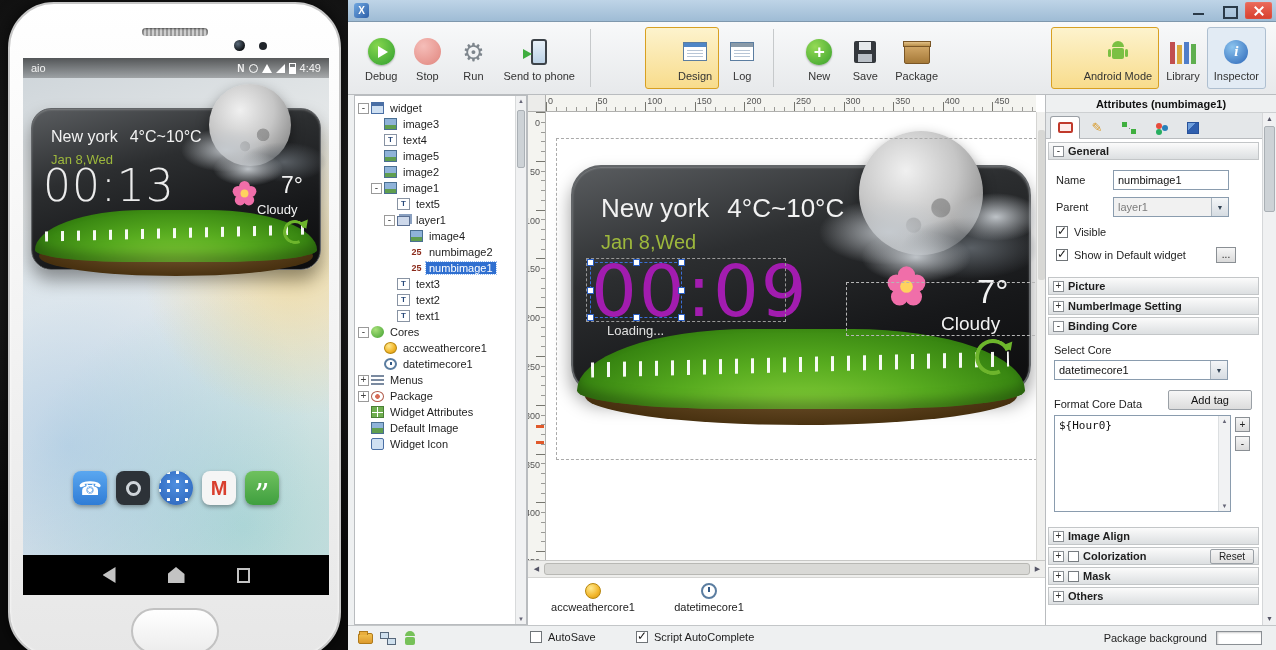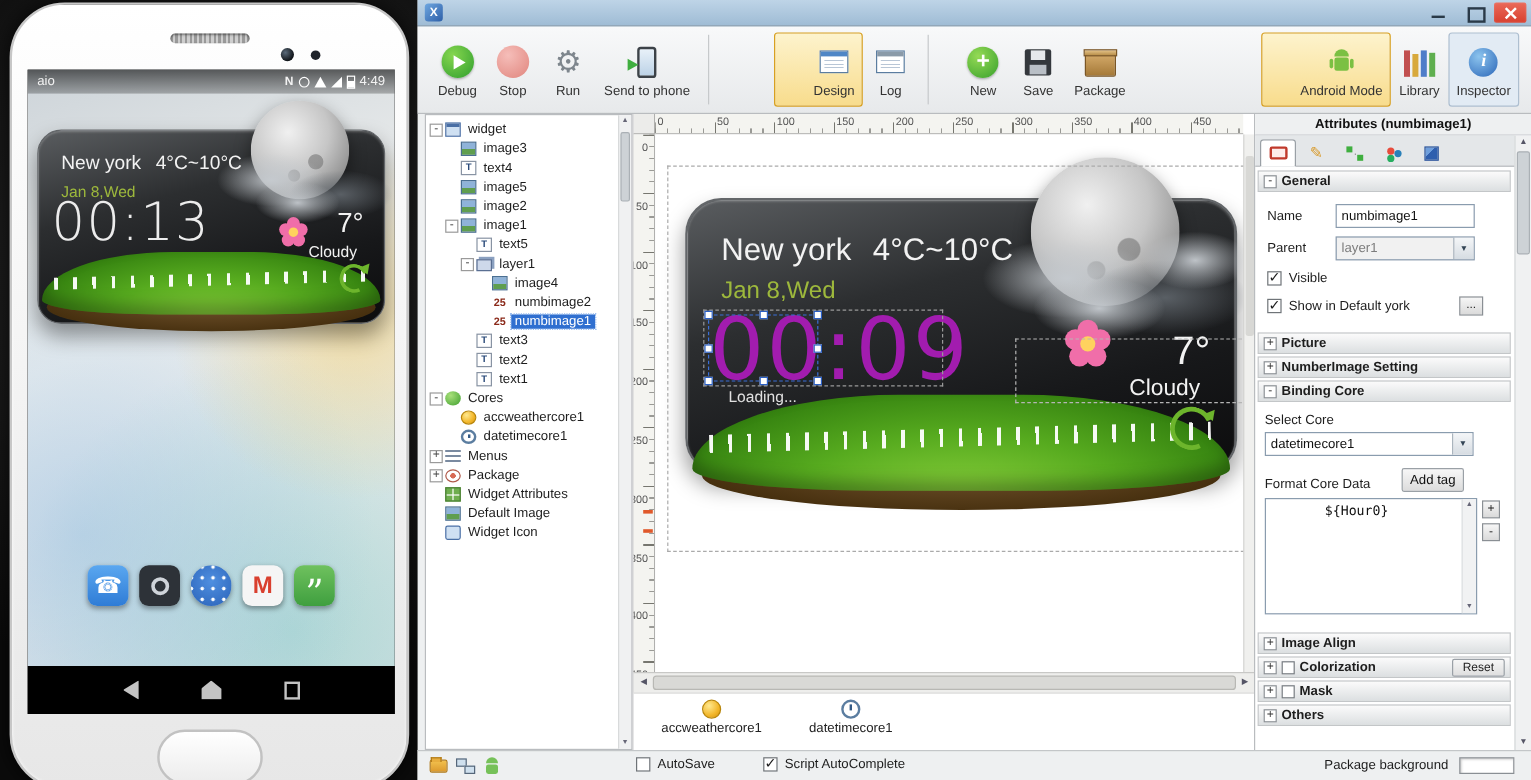--- a/index.html
+++ b/index.html
@@ -272,21 +272,21 @@
   .combo.disabled { background:#f1f1f1; } .combo.disabled .cval { color:#7c7c7c; }
   .checkrow { position:absolute; left:10px; display:flex; gap:6px; align-items:center; font-size:11px; color:#1d1d1d; }
   .cb { width:12px; height:12px; border:1px solid #6f7control4; border:1px solid #6f7478; background:#fff; position:relative; flex:0 0 12px; }
   .cb i { font-style:normal; position:absolute; left:0; top:-3px; font-size:12px; color:#1a1a1a; display:none; }
   .cb.on i { display:block; }
   .mini-btn { position:absolute; background:linear-gradient(#f6f6f6,#dadada); border:1px solid #8a8f94; font-size:10px;
     text-align:center; color:#222; line-height:13px; }
   .btn { position:absolute; background:linear-gradient(#f7f7f7,#dcdcdc); border:1px solid #9aa0a6; border-radius:2px;
     font-size:11px; text-align:center; line-height:18px; color:#111; }
   .ta { position:absolute; border:1px solid #8a9cae; background:#fff; font-size:11px; color:#111; }
-  .ta-text { position:absolute; left:4px; top:3px; font-family:"DejaVu Sans Mono",monospace; font-size:11px;margin-left:45px; }
+  .ta-text { position:absolute; left:4px; top:3px; font-family:"DejaVu Sans Mono",monospace; font-size:11px; }
   .ta-scroll { position:absolute; right:0; top:0; bottom:0; width:12px; background:#f1f2f3; border-left:1px solid #dcdfe1; font-size:6px; color:#667; text-align:center; }
   .attr-scroll { position:absolute; right:0; top:18px; width:14px; height:512px; background:#f0f1f2; border-left:1px solid #d5d7d9; font-size:7px; color:#556; text-align:center; }
   .attr-scroll .sc-thumb { position:absolute; left:1px; right:1px; top:13px; height:86px; background:#cdd2d6; border:1px solid #aab0b5; border-radius:2px; }
   .sc-b { position:absolute; left:0; right:0; height:12px; line-height:12px; }
 
   
   .statusbar { position:absolute; left:0; bottom:0; width:100%; height:25px; background:#eef0f1; border-top:1px solid #c3c6c8; font-size:11px; color:#1d1d1d; z-index:15; }
   .sb-folder { position:absolute; left:10px; top:7px; width:15px; height:11px; background:linear-gradient(#f2c14e,#dc9a2e); border:1px solid #b07a1a; border-radius:2px; }
   .sb-folder::before { content:""; position:absolute; left:0; top:-3px; width:7px; height:3px; background:#e8ae3e; border:1px solid #b07a1a; border-bottom:none; }
   .sb-net { position:absolute; left:32px; top:6px; width:16px; height:13px; }
@@ -729,21 +729,21 @@
         <div class="checkrow" style="top:131px">
           <span class="cb on">
               <i>✓</i>
             </span>
           <span>Visible</span>
         </div>
         <div class="checkrow" style="top:154px">
           <span class="cb on">
               <i>✓</i>
             </span>
-          <span>Show in Default york</span>
+          <span>Show in Default widget</span>
         </div>
         <div class="mini-btn" style="top:152px;left:170px;width:20px;height:16px">...</div>
 
         <div class="sec" style="top:182px">
           <span class="pm">+</span>
           <span>Picture</span>
         </div>
         <div class="sec" style="top:202px">
           <span class="pm">+</span>
           <span>NumberImage Setting</span>
@@ -751,21 +751,21 @@
         <div class="sec" style="top:222px">
           <span class="pm">-</span>
           <span>Binding Core</span>
         </div>
         <div class="row-label" style="top:249px;left:8px">Select Core</div>
         <div class="combo" style="top:265px;left:8px;width:174px">
           <span class="cval">datetimecore1</span>
           <span class="carr">▼</span>
         </div>
         <div class="row-label" style="top:303px;left:8px">Format Core Data</div>
-        <div class="btn" style="top:295px;left:122px;width:52px;height:20px">Add tag</div>
+        <div class="btn" style="top:295px;left:122px;width:84px;height:20px">Add tag</div>
         <div class="ta" style="top:320px;left:8px;width:177px;height:97px">
           <span class="ta-text">${Hour0}</span>
           <span class="ta-scroll">
             <span class="sc-a" style="top:0">▲</span>
             <span class="sc-a" style="bottom:0">▼</span>
           </span>
         </div>
         <div class="mini-btn" style="top:322px;left:189px;width:15px;height:15px">+</div>
         <div class="mini-btn" style="top:341px;left:189px;width:15px;height:15px">-</div>
 

